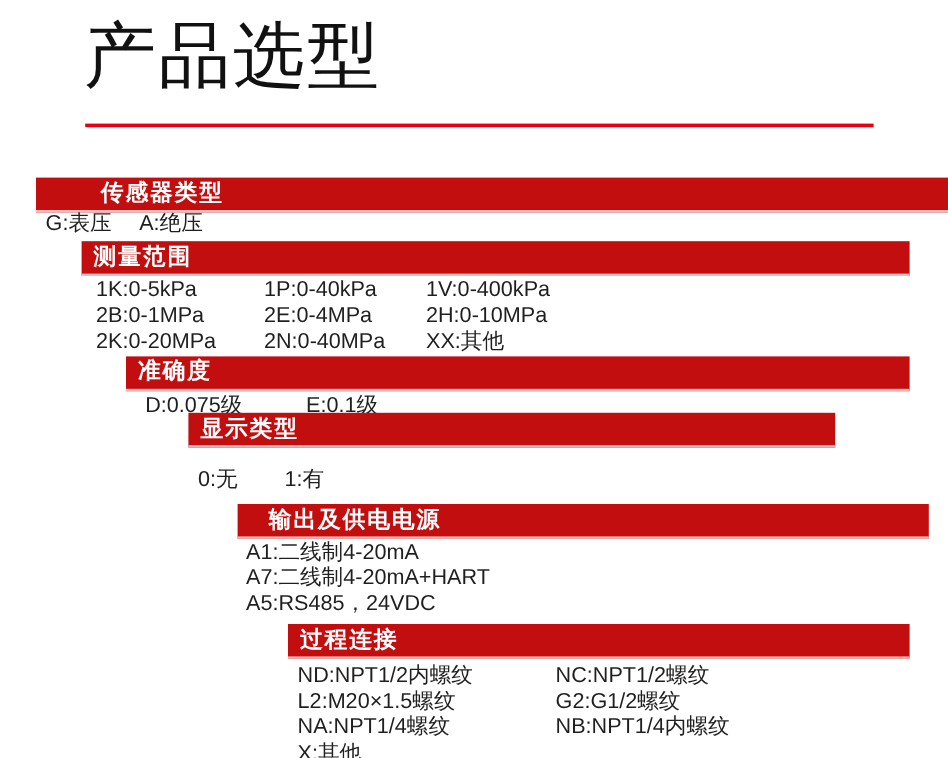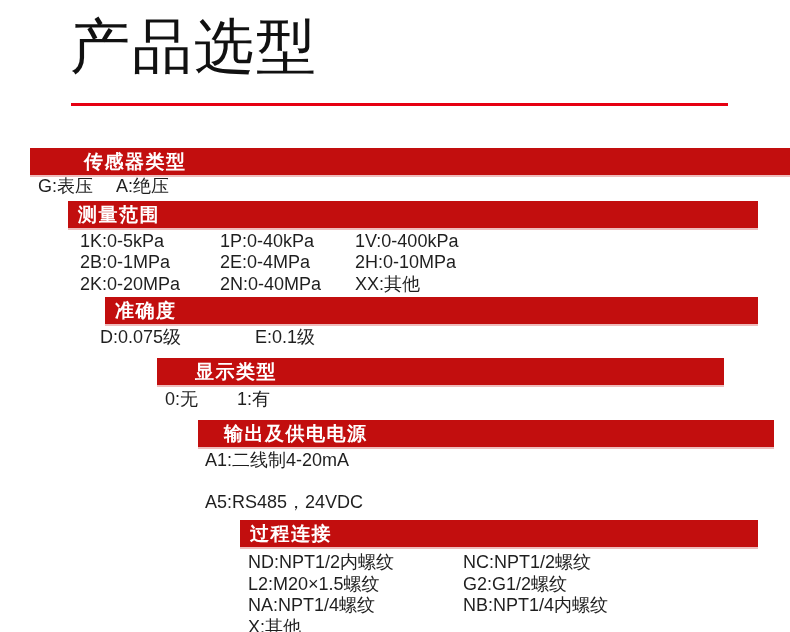--- a/index.html
+++ b/index.html
@@ -79,36 +79,37 @@
   <div class="cell" style="left:80px;top:231px;">1K:0-5kPa</div>
   <div class="cell" style="left:220px;top:231px;">1P:0-40kPa</div>
   <div class="cell" style="left:355px;top:231px;">1V:0-400kPa</div>
   <div class="cell" style="left:80px;top:252px;">2B:0-1MPa</div>
   <div class="cell" style="left:220px;top:252px;">2E:0-4MPa</div>
   <div class="cell" style="left:355px;top:252px;">2H:0-10MPa</div>
   <div class="cell" style="left:80px;top:274px;">2K:0-20MPa</div>
   <div class="cell" style="left:220px;top:274px;text-align:center;">2N:0-40MPa</div>
   <div class="cell" style="left:355px;top:274px;">XX:其他</div>
 
-  <div class="bar" style="left:105px;top:297px;width:653px;">
+  <div class="bar" style="left:105px;top:297px;width:653px;font-family:Liberation Mono, monospace;">
     <span>准确度</span>
   </div>
-  <div class="cell" style="left:100px;top:327px;">D:0.075级</div>
+  <div class="cell" style="left:121px;top:327px;">D:0.075级</div>
   <div class="cell" style="left:255px;top:327px;">E:0.1级</div>
 
-  <div class="bar" style="left:157px;top:358px;width:539px;padding-left:28px;">
+  <div class="bar" style="left:157px;top:344px;width:539px;">
     <span>显示类型</span>
   </div>
   <div class="cell" style="left:165px;top:389px;">0:无</div>
   <div class="cell" style="left:237px;top:389px;">1:有</div>
 
   <div class="bar" style="left:198px;top:420px;width:560px;padding-left:16px;">
     <span>输出及供电电源</span>
   </div>
   <div class="cell" style="left:205px;top:450px;">A1:二线制4-20mA</div>
+  <div class="cell" style="left:205px;top:471px;">A7:二线制4-20mA+HART</div>
   <div class="cell" style="left:205px;top:492px;">A5:RS485，24VDC</div>
 
   <div class="bar" style="left:240px;top:520px;width:518px;">
     <span>过程连接</span>
   </div>
   <div class="cell" style="left:248px;top:552px;">ND:NPT1/2内螺纹</div>
   <div class="cell" style="left:463px;top:552px;">NC:NPT1/2螺纹</div>
   <div class="cell" style="left:248px;top:574px;">L2:M20×1.5螺纹</div>
   <div class="cell" style="left:463px;top:574px;">G2:G1/2螺纹</div>
   <div class="cell" style="left:248px;top:595px;">NA:NPT1/4螺纹</div>

